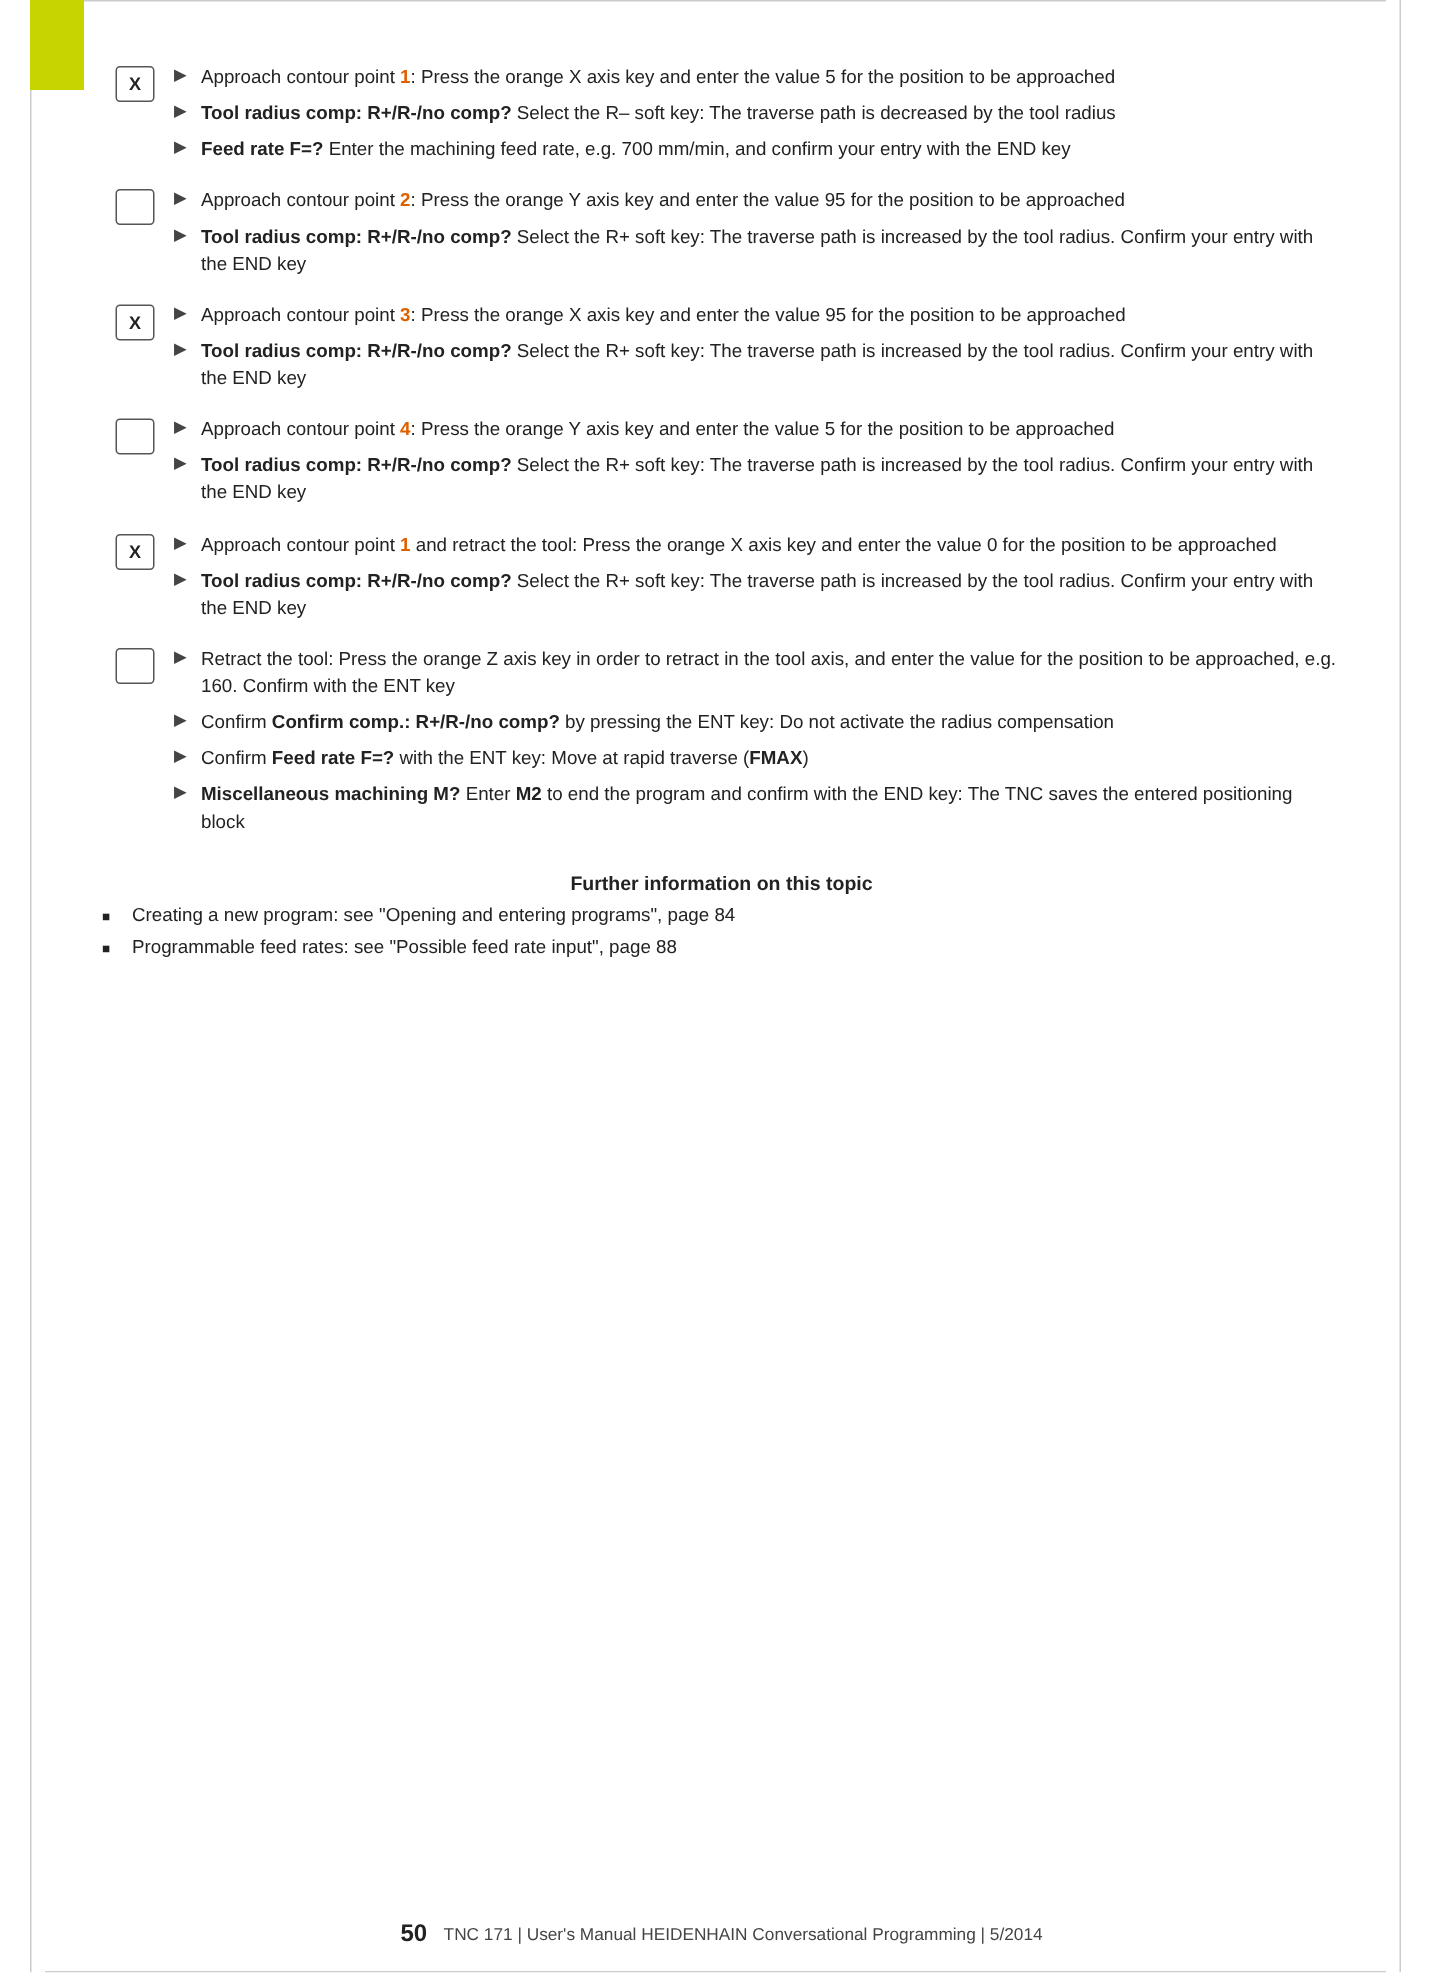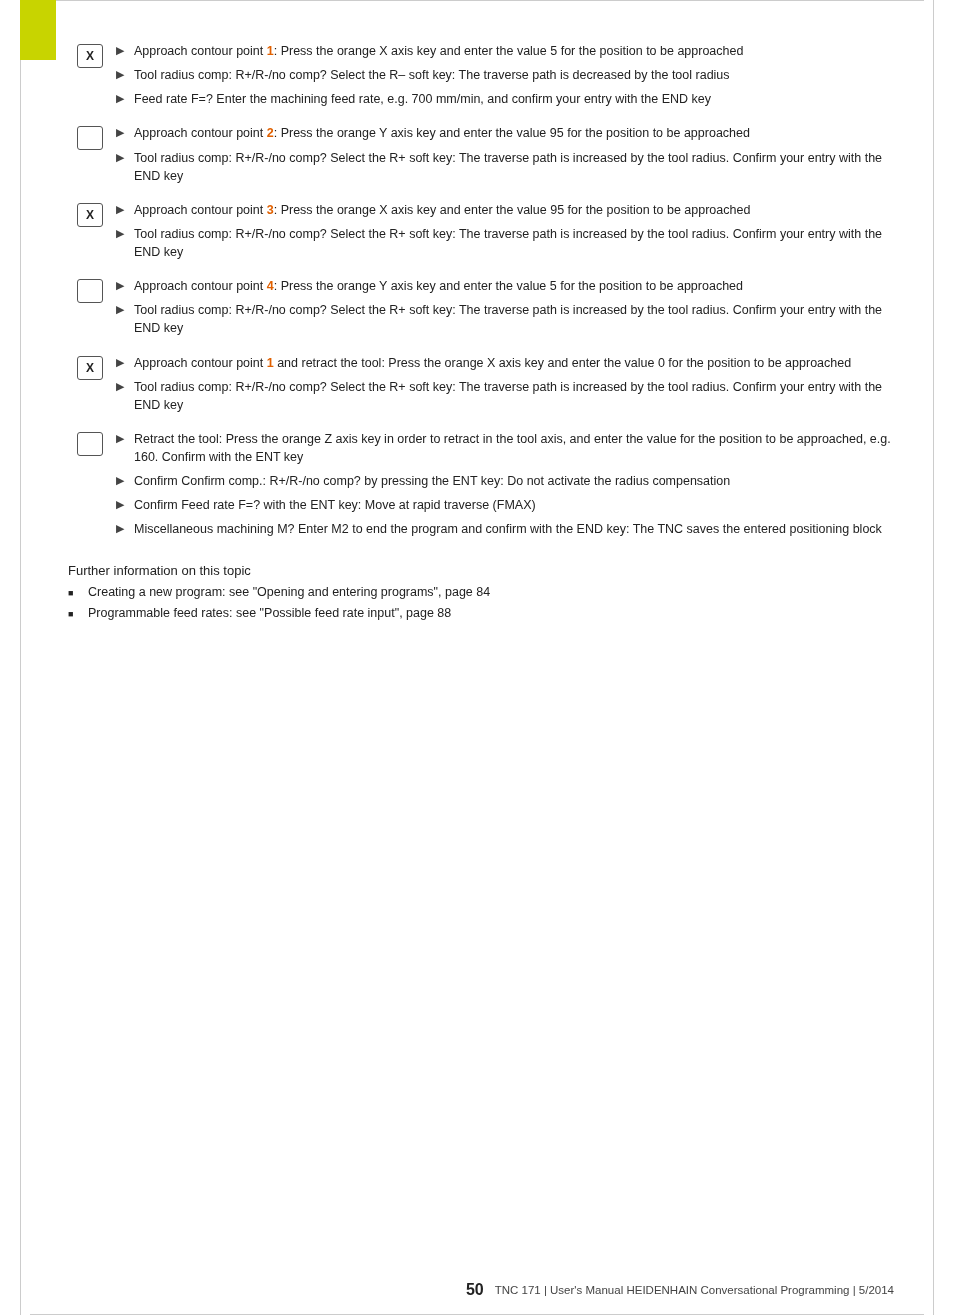--- a/index.html
+++ b/index.html
@@ -139,37 +139,38 @@
       margin-right: 4px;
     }
 
     .bullet-text {
       flex: 1;
       font-size: 12.5px;
       line-height: 1.45;
     }
 
     .bullet-text b {
-      font-weight: normal;
+      font-weight: bold;
     }
 
     .highlight-orange {
       color: #e06000;
       font-weight: bold;
     }
 
     
     .further-info {
       margin-top: 18px;
       padding-left: 0;
     }
     .further-info-title {
       font-size: 13px;
-      font-weight: normal;
+      font-weight: bold;
       margin-bottom: 6px;
+      text-align: center;
     }
     .further-info-item {
       display: flex;
       align-items: flex-start;
       margin-bottom: 4px;
       font-size: 12.5px;
       line-height: 1.4;
     }
     .further-info-bullet {
       min-width: 14px;
@@ -179,21 +180,21 @@
       color: #222;
     }
 
     
     .footer {
       position: absolute;
       bottom: 16px;
       left: 0;
       right: 0;
       display: flex;
-      justify-content: flex-end;
+      justify-content: center;
       align-items: center;
       padding: 0 60px 0 68px;
       font-size: 11.5px;
       color: #444;
       gap: 11px;
     }
     .footer-page {
       font-size: 16px;
       font-weight: bold;
       color: #222;

